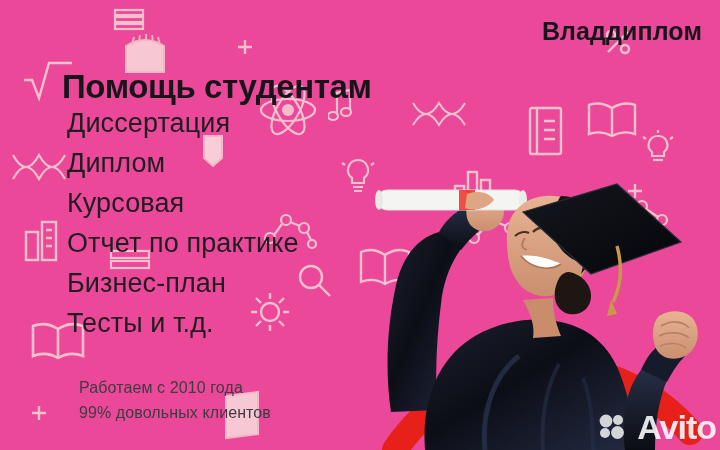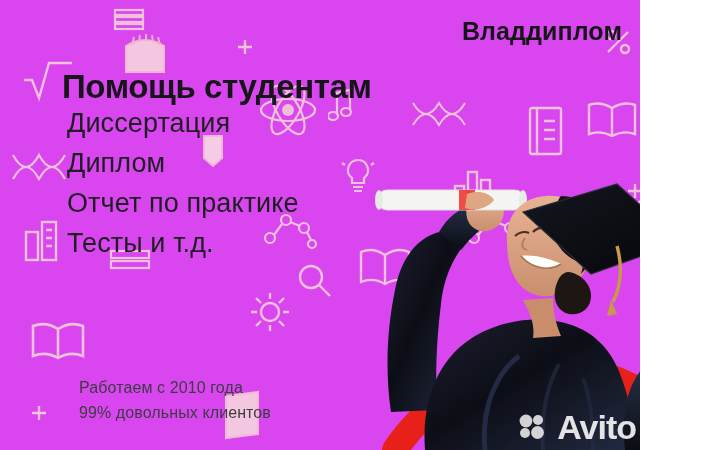--- a/index.html
+++ b/index.html
@@ -3,24 +3,24 @@
 <meta charset="utf-8">
 <title>Владдиплом — Помощь студентам</title>
 <style>
   html, body {
     margin: 0;
     padding: 0;
     background: #ffffff;
   }
   #ad-banner {
     position: relative;
-    width: 640px;
+    width: 720px;
     height: 450px;
     overflow: hidden;
-    background: #d946ef;
+    background: #ec4899;
     font-family: "Liberation Sans", "DejaVu Sans", sans-serif;
     -webkit-font-smoothing: antialiased;
   }
 
   
   .pattern-layer {
     position: absolute;
     inset: 0;
     z-index: 1;
     pointer-events: none;
@@ -434,21 +434,23 @@
     </svg>
   </div>
 
   <div class="brand">Владдиплом</div>
 
   <h1 class="headline">Помощь студентам</h1>
 
   <ul class="service-list">
     <li>Диссертация</li>
     <li>Диплом</li>
+    <li>Курсовая</li>
     <li>Отчет по практике</li>
+    <li>Бизнес-план</li>
     <li>Тесты и т.д.</li>
   </ul>
 
   <ul class="facts">
     <li>Работаем с 2010 года</li>
     <li>99% довольных клиентов</li>
   </ul>
 
   <div class="watermark">
     <svg class="wm-dots" width="26" height="26" viewBox="0 0 26 26">

